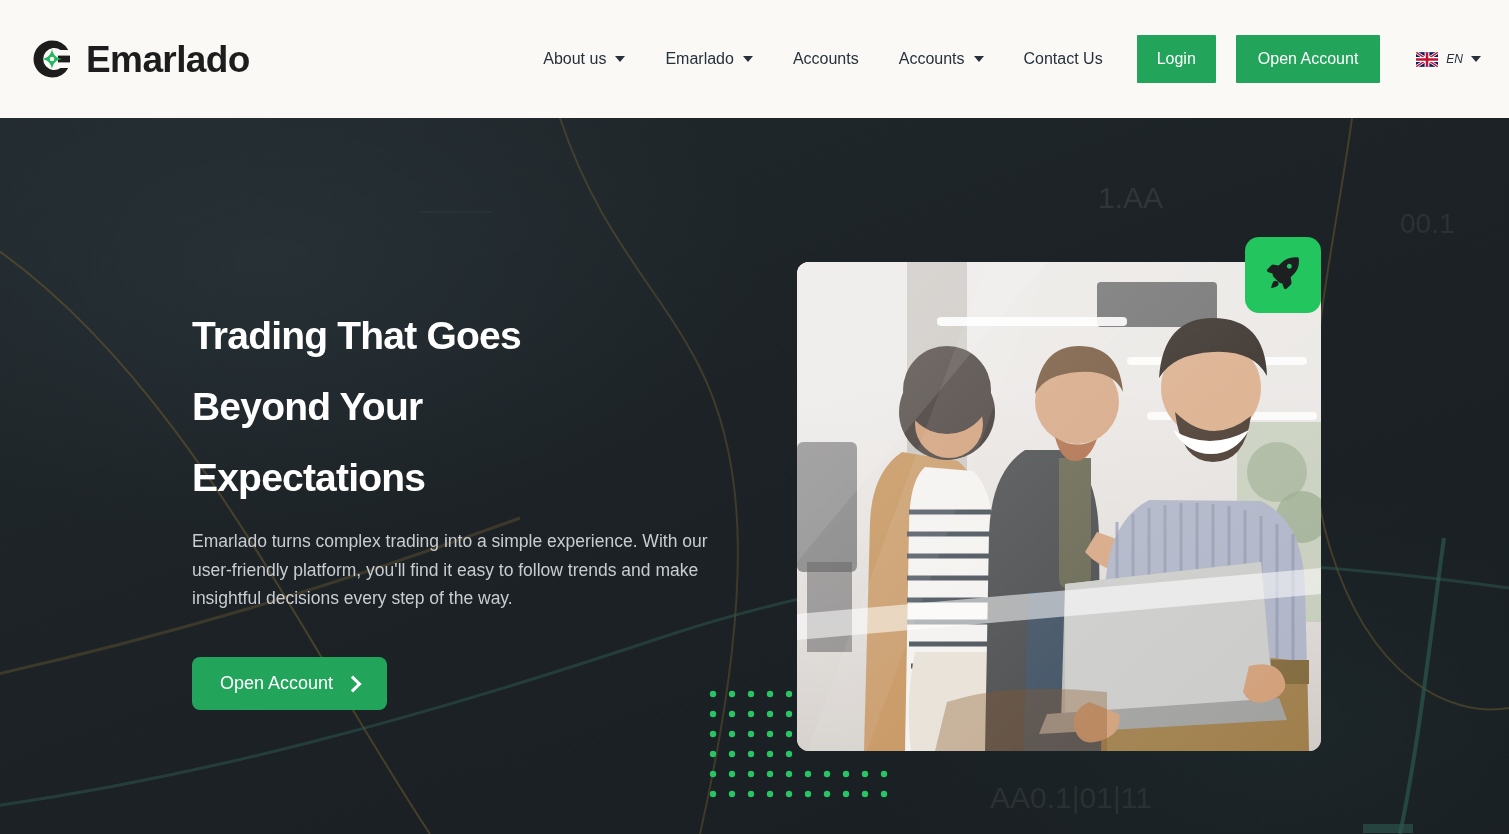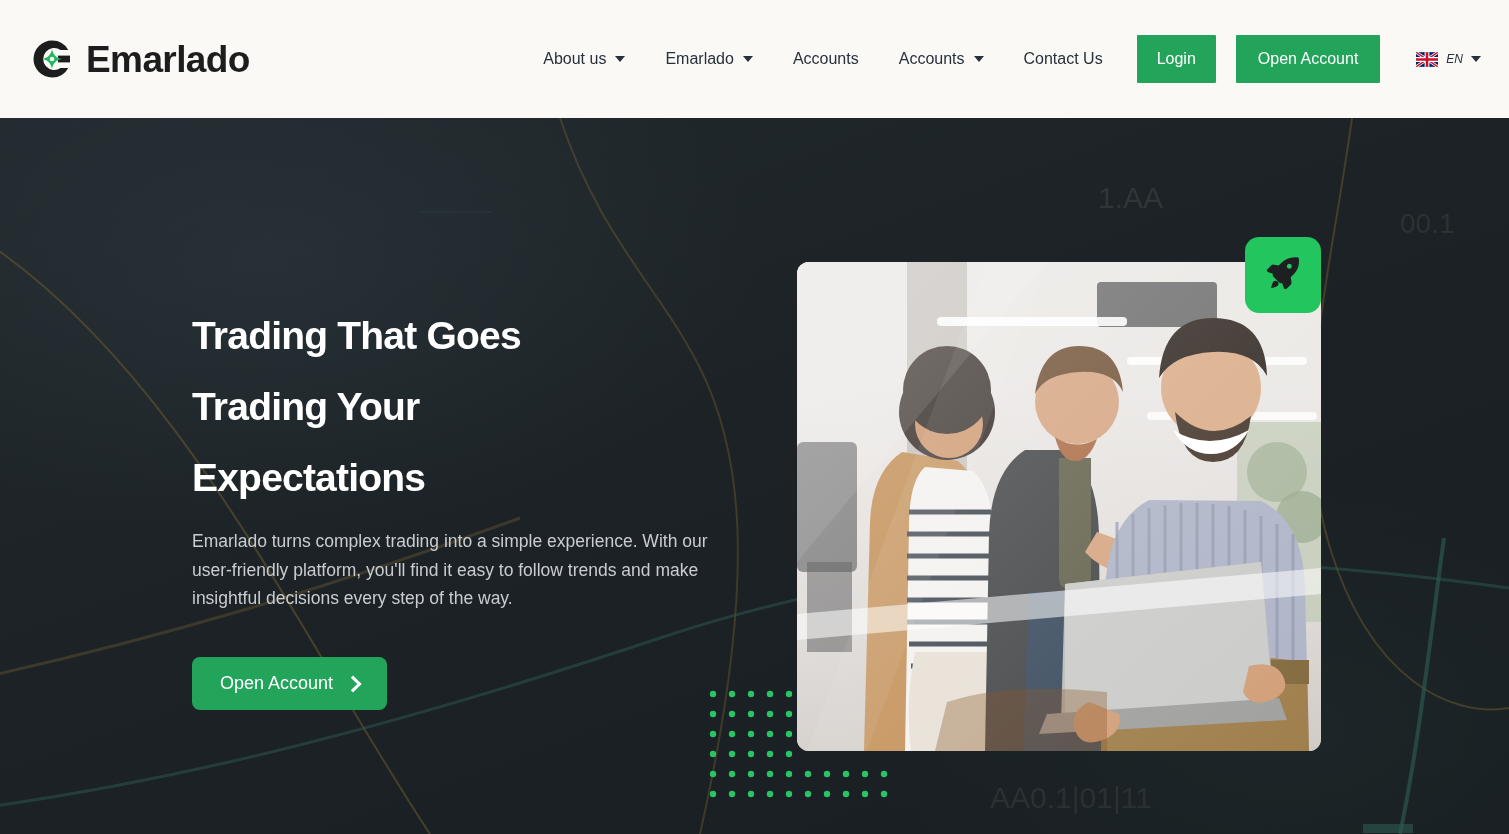--- a/index.html
+++ b/index.html
@@ -197,21 +197,21 @@
     <rect x="1363" y="706" width="50" height="9" fill="#2d5a52" opacity="0.6"></rect>
     <text x="1098" y="90" font-family="Liberation Sans, sans-serif" font-size="30" fill="#353b3c" opacity="0.8">1.AA</text>
     <text x="1400" y="115" font-family="Liberation Sans, sans-serif" font-size="28" fill="#353b3c" opacity="0.65">00.1</text>
     <text x="990" y="690" font-family="Liberation Sans, sans-serif" font-size="30" fill="#333839" opacity="0.7">AA0.1|01|11</text>
     <text x="420" y="90" font-family="Liberation Sans, sans-serif" font-size="26" fill="#2e3a40" opacity="0.6">_____</text>
   </svg>
 
   <div class="hero-left">
     <h1 class="hero-title">
       <span>Trading That Goes</span><br>
-      <span>Trading Your</span><br>
+      <span>Beyond Your</span><br>
       <span>Expectations</span>
     </h1>
     <p class="hero-sub">Emarlado turns complex trading into a simple experience. With our user-friendly platform, you'll find it easy to follow trends and make insightful decisions every step of the way.</p>
     <div class="hero-cta">
       <span>Open Account</span>
       <i class="chev"></i>
     </div>
   </div>
 
   <div class="dots">

